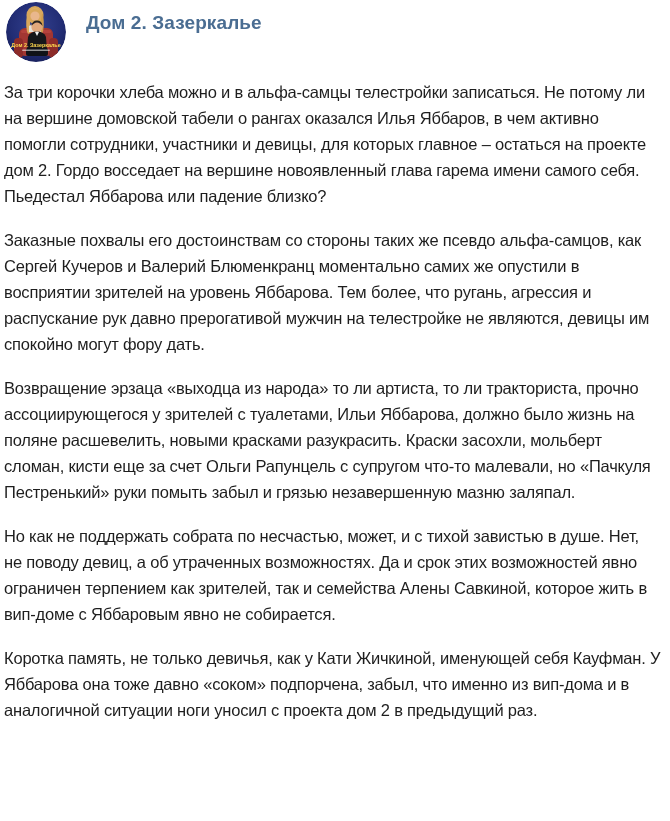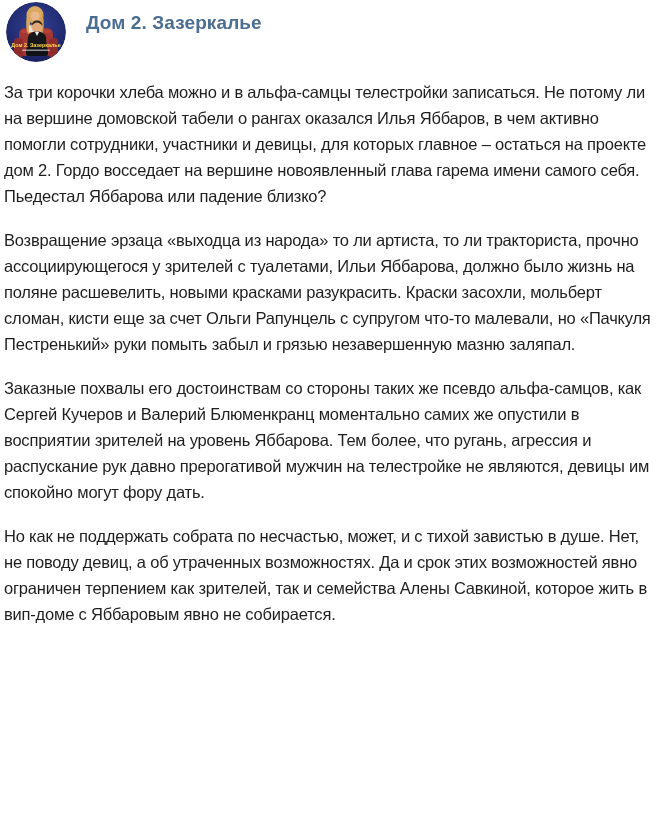--- a/index.html
+++ b/index.html
@@ -109,18 +109,19 @@
           <rect x="16" y="47.5" width="28" height="1.6" rx="0.8" fill="#ffffff" opacity="0.55"></rect>
         </g>
       </svg>
     </div>
 
     <a class="community-name" href="#">Дом 2. Зазеркалье</a>
   </div>
 
   <div class="post-body">
     <p>За три корочки хлеба можно и в альфа-самцы телестройки записаться. Не потому ли на вершине домовской табели о рангах оказался Илья Яббаров, в чем активно помогли сотрудники, участники и девицы, для которых главное – остаться на проекте дом 2. Гордо восседает на вершине новоявленный глава гарема имени самого себя. Пьедестал Яббарова или падение близко?</p>
+    <p>Заказные похвалы его достоинствам со стороны таких же псевдо альфа-самцов, как Сергей Кучеров и Валерий Блюменкранц моментально самих же опустили в восприятии зрителей на уровень Яббарова. Тем более, что ругань, агрессия и распускание рук давно прерогативой мужчин на телестройке не являются, девицы им спокойно могут фору дать.</p>
     <p>Возвращение эрзаца «выходца из народа» то ли артиста, то ли тракториста, прочно ассоциирующегося у зрителей с туалетами, Ильи Яббарова, должно было жизнь на поляне расшевелить, новыми красками разукрасить. Краски засохли, мольберт сломан, кисти еще за счет Ольги Рапунцель с супругом что-то малевали, но «Пачкуля Пестренький» руки помыть забыл и грязью незавершенную мазню заляпал.</p>
-    <p>Заказные похвалы его достоинствам со стороны таких же псевдо альфа-самцов, как Сергей Кучеров и Валерий Блюменкранц моментально самих же опустили в восприятии зрителей на уровень Яббарова. Тем более, что ругань, агрессия и распускание рук давно прерогативой мужчин на телестройке не являются, девицы им спокойно могут фору дать.</p>
     <p>Но как не поддержать собрата по несчастью, может, и с тихой завистью в душе. Нет, не поводу девиц, а об утраченных возможностях. Да и срок этих возможностей явно ограничен терпением как зрителей, так и семейства Алены Савкиной, которое жить в вип-доме с Яббаровым явно не собирается.</p>
+    <p>Коротка память, не только девичья, как у Кати Жичкиной, именующей себя Кауфман. У Яббарова она тоже давно «соком» подпорчена, забыл, что именно из вип-дома и в аналогичной ситуации ноги уносил с проекта дом 2 в предыдущий раз.</p>
   </div>
 
 </div>
 
 </body></html>

